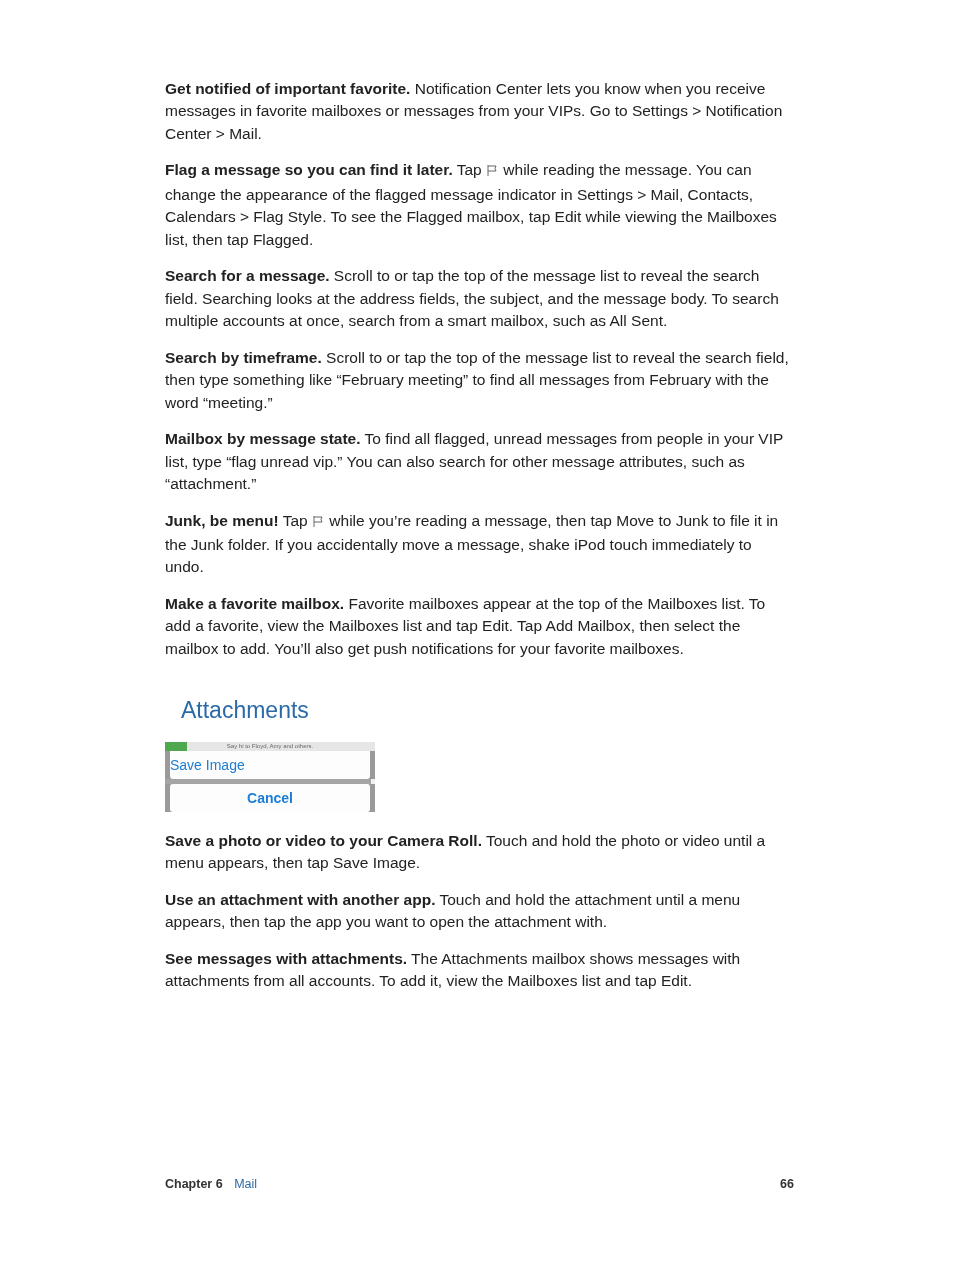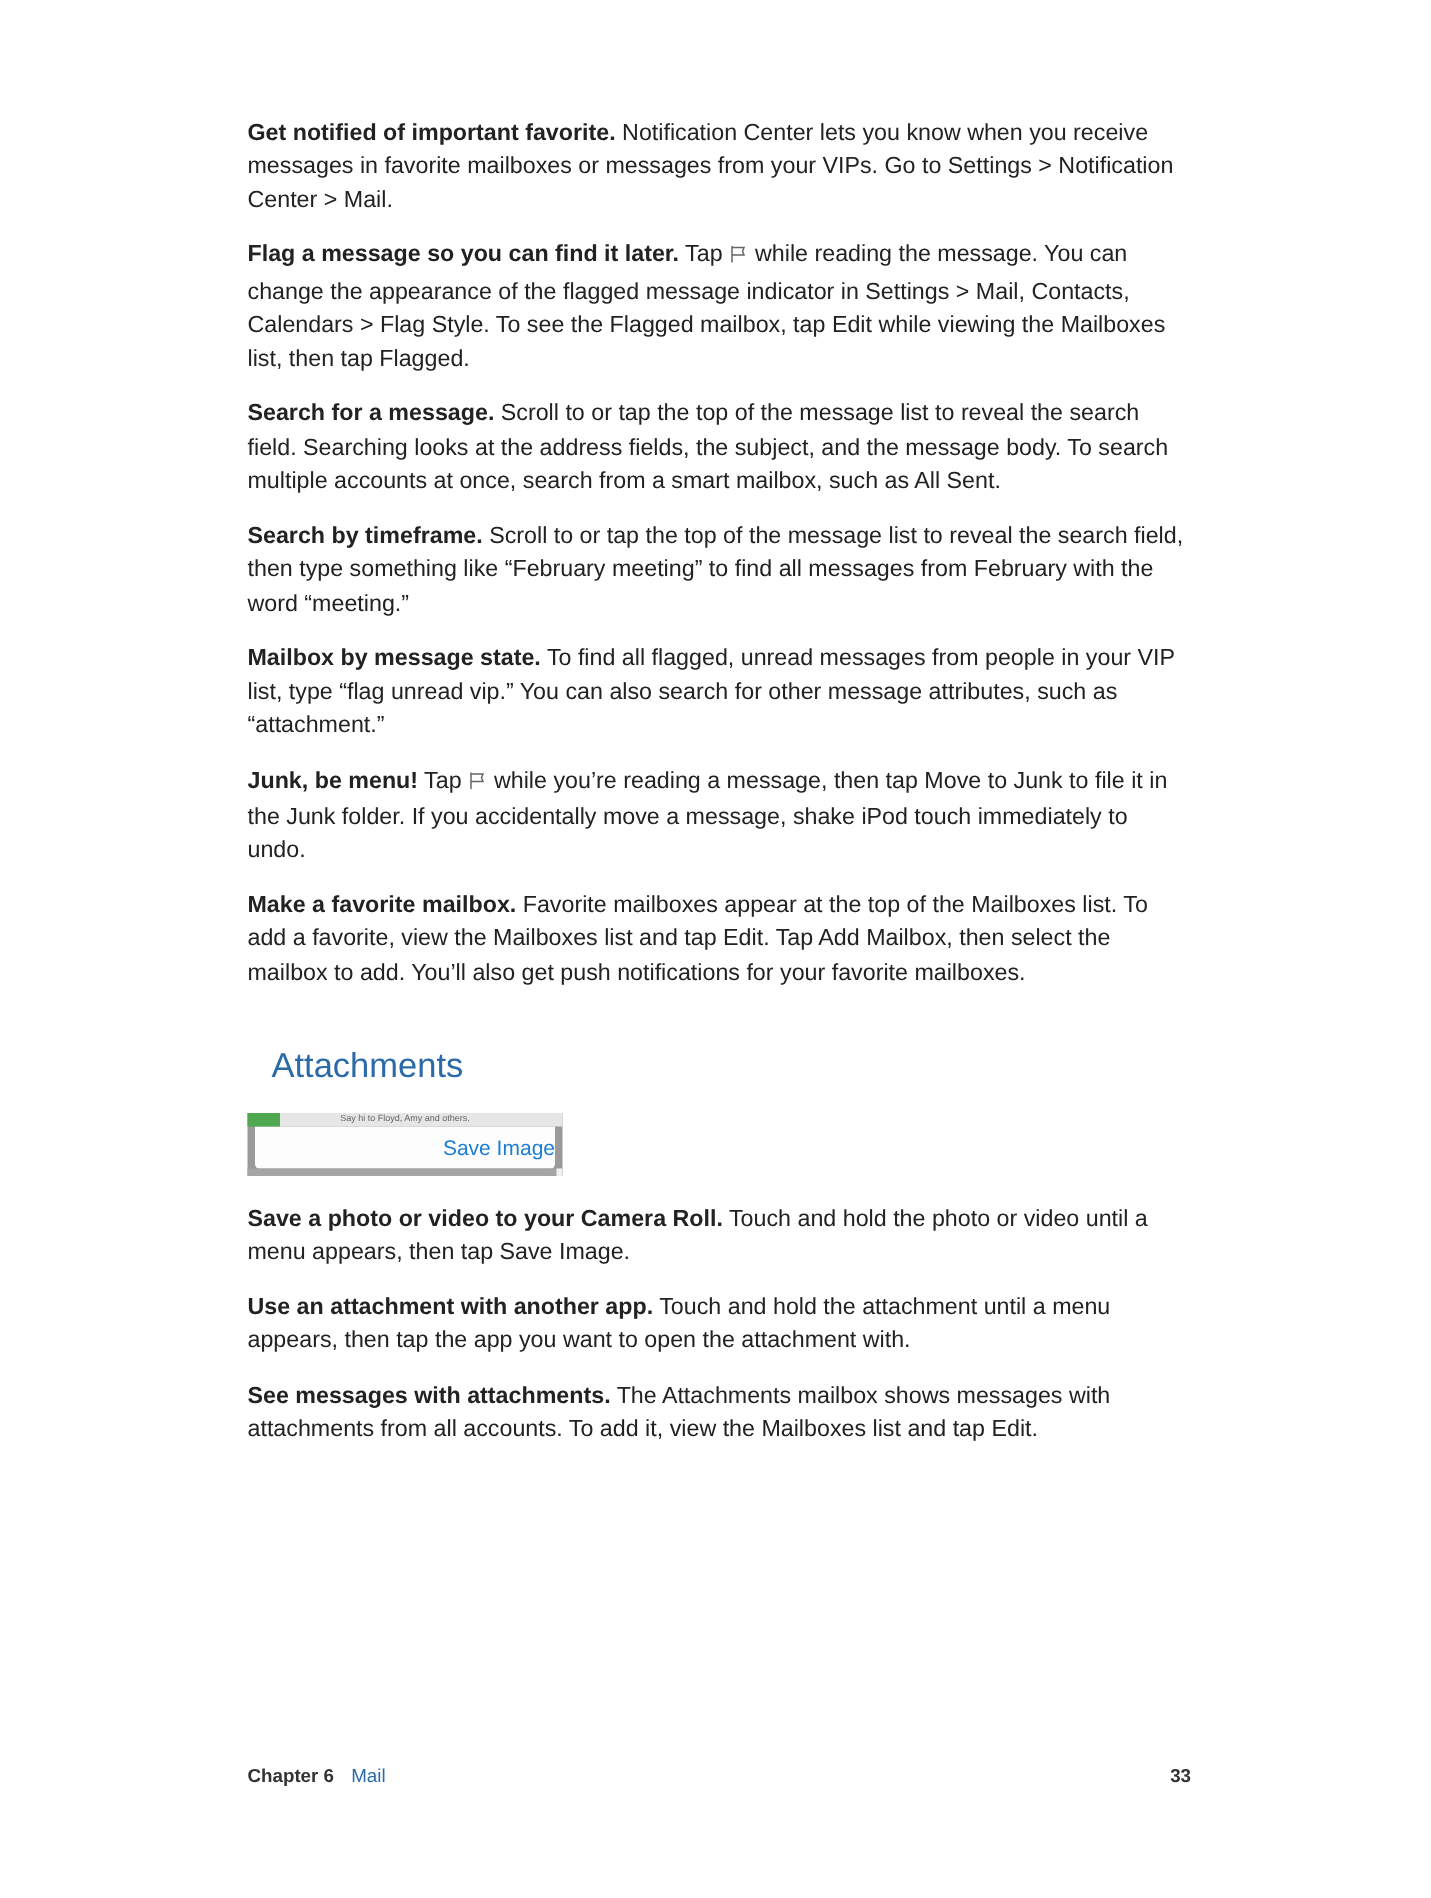--- a/index.html
+++ b/index.html
@@ -48,21 +48,21 @@
       line-height: 9px;
       overflow: hidden;
     }
     .as-group {
       margin: 0 5px 0 5px;
     }
     .as-button {
       background: #fdfdfd;
       color: #1b7dd4;
       font-size: 14px;
-      text-align: right;
+      text-align: left;
       height: 28px;
       line-height: 28px;
       border-bottom: 1px solid #d8d8d8;
     }
     .as-button:first-child { border-radius: 3px 3px 0 0; }
     .as-button:last-child { border-bottom: none; border-radius: 0 0 3px 3px; }
     .as-sep {
       height: 5px;
       background: #a5a5a5;
       position: relative;
@@ -120,28 +120,29 @@
 
 <h2 class="section-heading">Attachments</h2>
 
 <div class="action-sheet-wrap">
   <div class="action-sheet">
     <div class="as-header">Say hi to Floyd, Amy and others.</div>
     <div class="as-group">
       <div class="as-button">Save Image</div>
     </div>
     <div class="as-sep"></div>
+    <div class="as-cancel">Cancel</div>
   </div>
 </div>
 
 <p><span class="bold-lead">Save a photo or video to your Camera Roll.</span><span> Touch and hold the photo or video until a menu appears, then tap Save Image.</span></p>
 
 <p><span class="bold-lead">Use an attachment with another app.</span><span> Touch and hold the attachment until a menu appears, then tap the app you want to open the attachment with.</span></p>
 
 <p><span class="bold-lead">See messages with attachments.</span><span> The Attachments mailbox shows messages with attachments from all accounts. To add it, view the Mailboxes list and tap Edit.</span></p>
 
 <div class="footer">
   <span class="footer-left">
     <span class="chapter-label">Chapter  6</span>
     <span class="chapter-name">Mail</span>
   </span>
-  <span class="footer-right">33</span>
+  <span class="footer-right">66</span>
 </div>
 
 </body></html>

